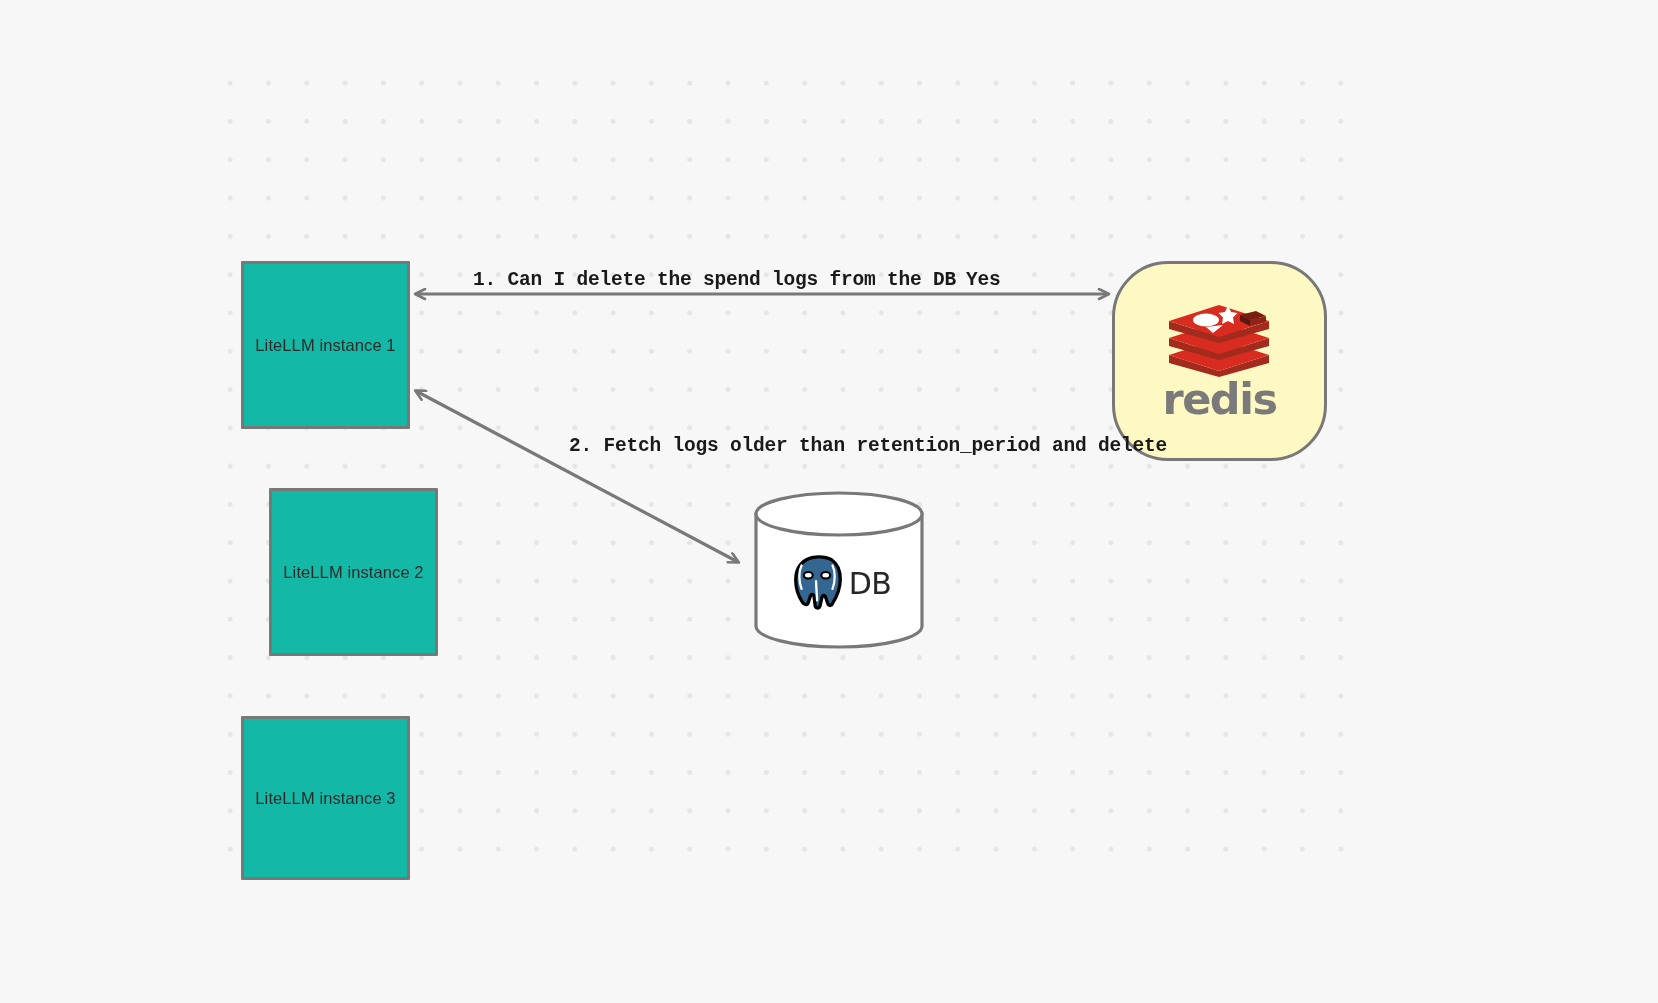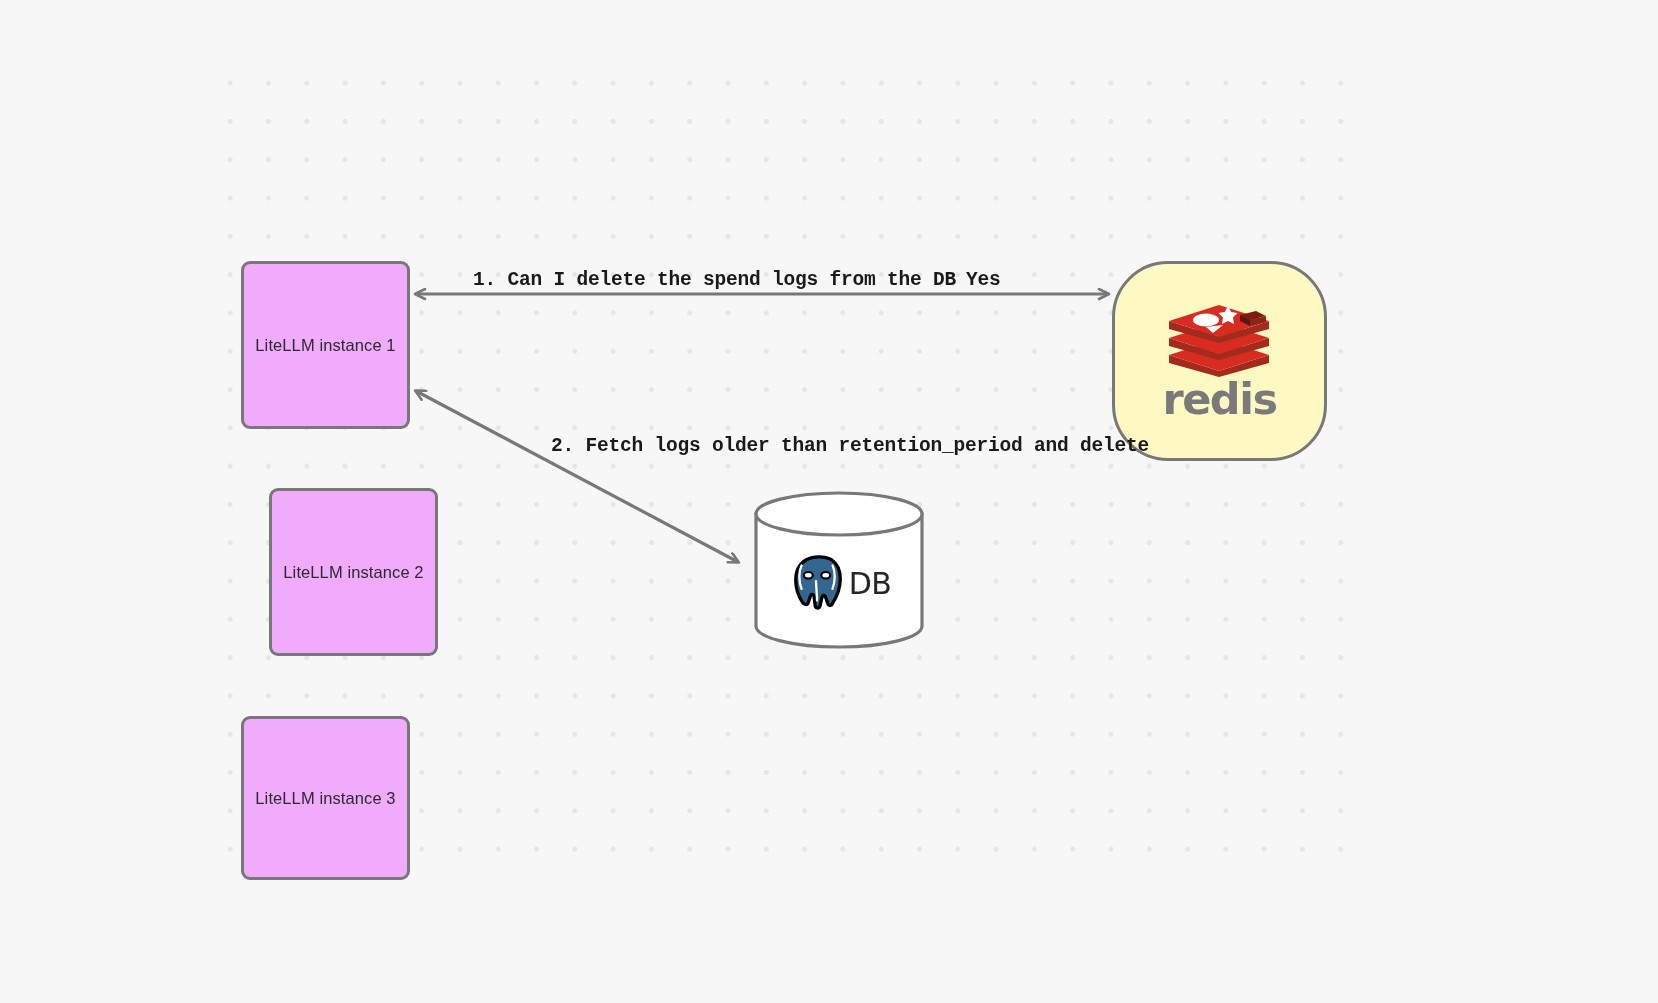--- a/index.html
+++ b/index.html
@@ -29,23 +29,23 @@
   #svg-layer {
     position: absolute;
     left: 0; top: 0;
     width: 1658px;
     height: 1003px;
   }
 
   
   .node-box {
     position: absolute;
-    background: #f0abfc;
+    background: #14b8a6;
     border: 3.5px solid #787878;
-    border-radius: 9px;
+    border-radius: 1px;
     display: flex;
     align-items: center;
     justify-content: center;
   }
   .node-box-label {
     font-size: 16.5px;
     color: #2b2b2b;
     font-family: "Liberation Sans", sans-serif;
     letter-spacing: 0.1px;
   }
@@ -116,21 +116,21 @@
     position: absolute;
     font-family: Liberation Mono, monospace;
     font-weight: 700;
     font-size: 19.5px;
     color: #1a1a1a;
     white-space: nowrap;
     letter-spacing: -0.2px;
   }
   #label-step-1 { left: 473px; top: 269px; }
   #label-step-1-yes { left: 966px; top: 269px; }
-  #label-step-2 { left: 551px; top: 435px; }
+  #label-step-2 { left: 569px; top: 435px; }
 </style>
 </head>
 <body>
 
 <div id="canvas">
 
   <div id="dot-grid"></div>
 
   <svg id="svg-layer" viewBox="0 0 1658 1003" xmlns="http://www.w3.org/2000/svg">
     <defs>

